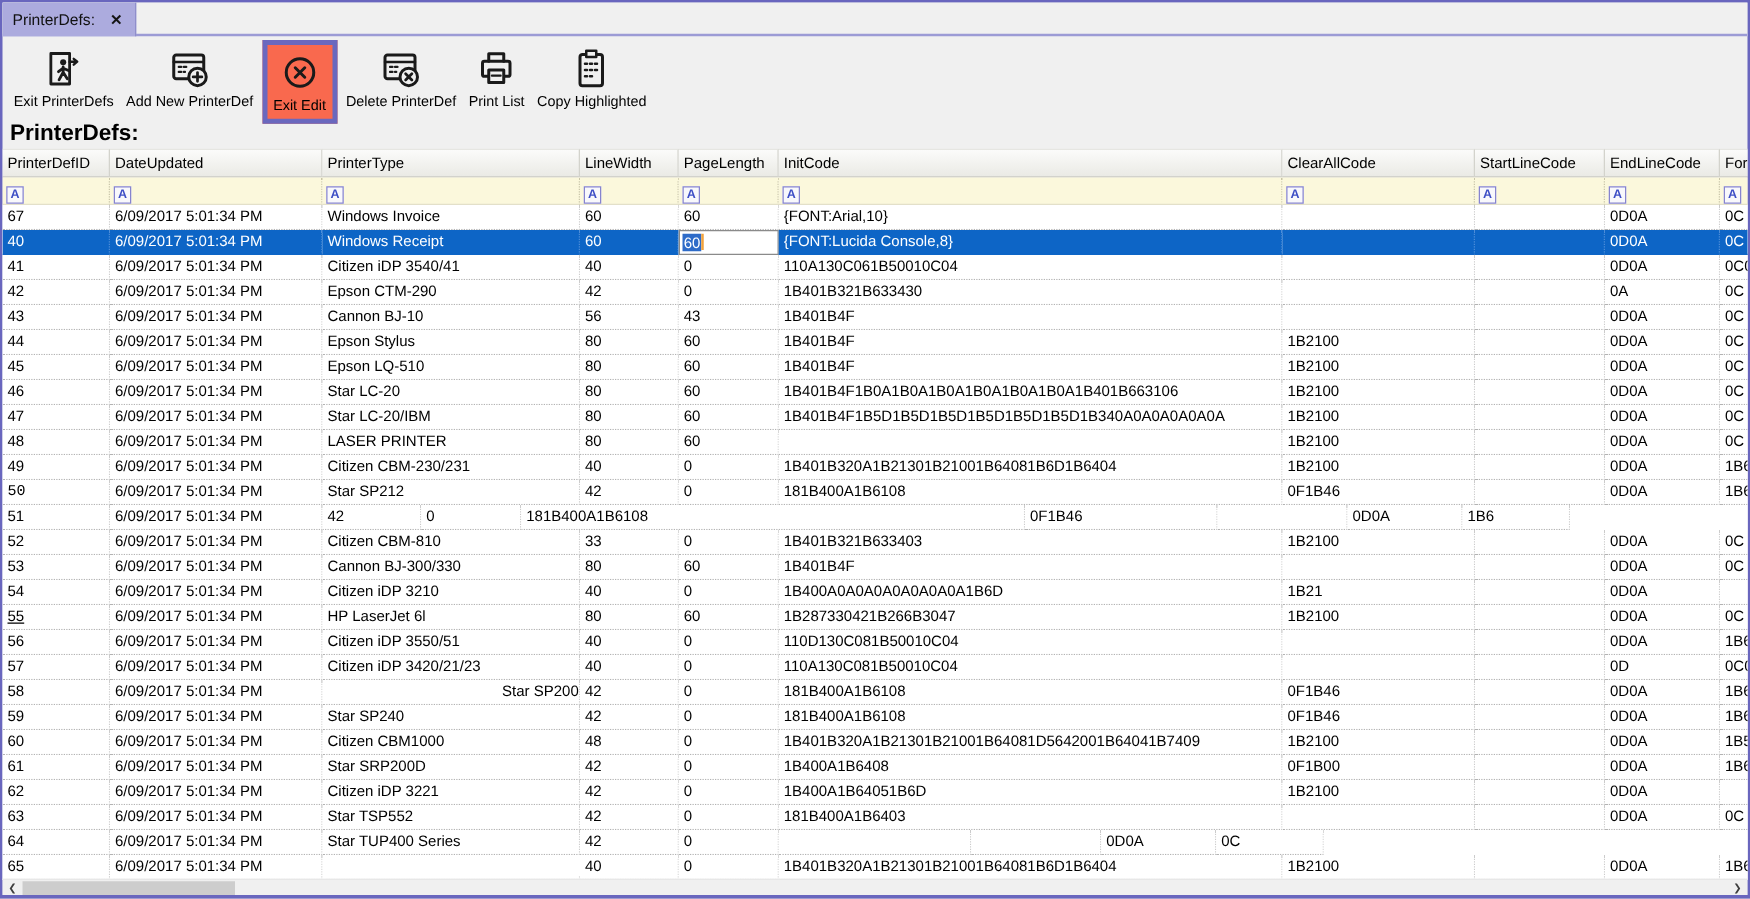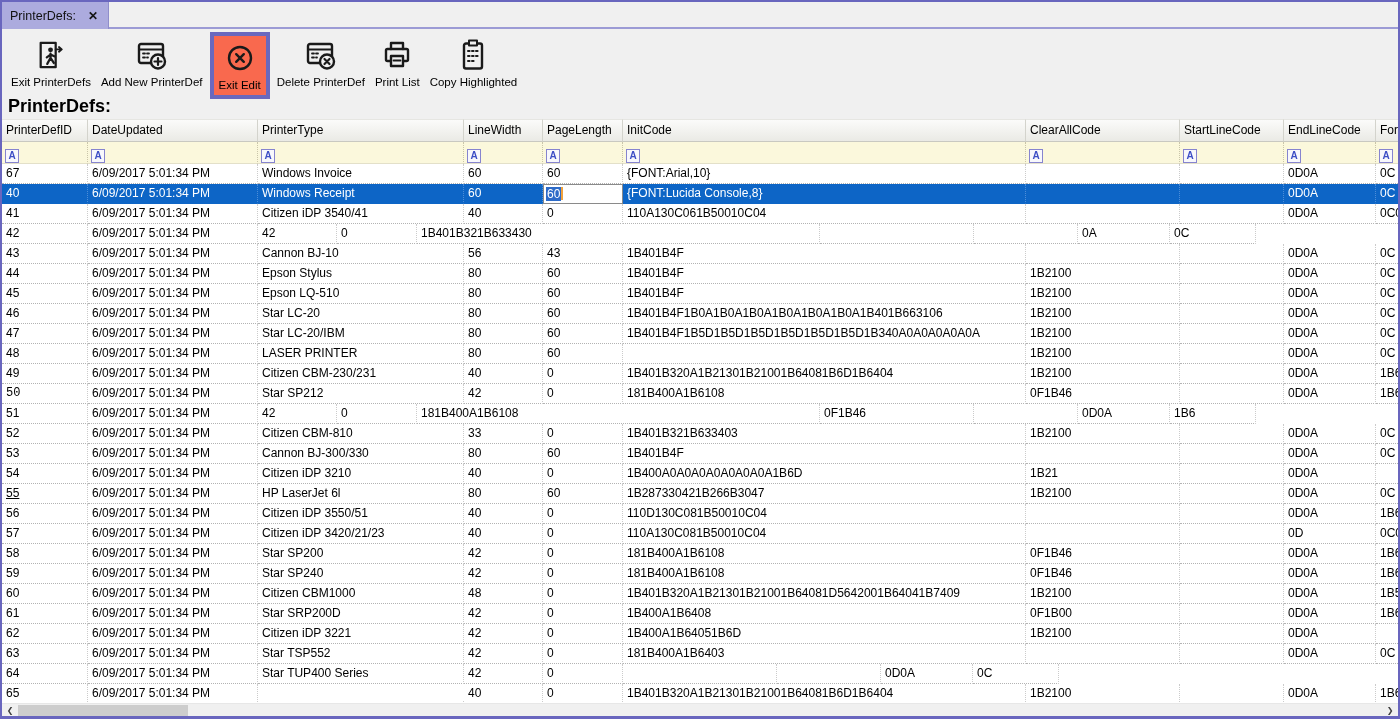--- a/index.html
+++ b/index.html
@@ -236,20 +236,21 @@
           <div class="gcell" style="width: 80px;">0</div>
           <div class="gcell" style="width: 403px;">110A130C061B50010C04</div>
           <div class="gcell" style="width: 154px;"></div>
           <div class="gcell" style="width: 104px;"></div>
           <div class="gcell" style="width: 92px;">0D0A</div>
           <div class="gcell" style="width: 86px;">0C0</div>
         </div>
         <div class="grow">
           <div class="gcell" style="width: 86px;">42</div>
           <div class="gcell" style="width: 170px;">6/09/2017 5:01:34 PM</div>
+          <div class="gcell" style="width: 206px;">Epson CTM-290</div>
           <div class="gcell" style="width: 79px;">42</div>
           <div class="gcell" style="width: 80px;">0</div>
           <div class="gcell" style="width: 403px;">1B401B321B633430</div>
           <div class="gcell" style="width: 154px;"></div>
           <div class="gcell" style="width: 104px;"></div>
           <div class="gcell" style="width: 92px;">0A</div>
           <div class="gcell" style="width: 86px;">0C</div>
         </div>
         <div class="grow">
           <div class="gcell" style="width: 86px;">43</div>
@@ -426,21 +427,21 @@
           <div class="gcell" style="width: 80px;">0</div>
           <div class="gcell" style="width: 403px;">110A130C081B50010C04</div>
           <div class="gcell" style="width: 154px;"></div>
           <div class="gcell" style="width: 104px;"></div>
           <div class="gcell" style="width: 92px;">0D</div>
           <div class="gcell" style="width: 86px;">0C0</div>
         </div>
         <div class="grow">
           <div class="gcell" style="width: 86px;">58</div>
           <div class="gcell" style="width: 170px;">6/09/2017 5:01:34 PM</div>
-          <div class="gcell" style="width: 206px;">Star SP200</div>
+          <div class="gcell" style="width: 206px; text-align: right;">Star SP200</div>
           <div class="gcell" style="width: 79px;">42</div>
           <div class="gcell" style="width: 80px;">0</div>
           <div class="gcell" style="width: 403px;">181B400A1B6108</div>
           <div class="gcell" style="width: 154px;">0F1B46</div>
           <div class="gcell" style="width: 104px;"></div>
           <div class="gcell" style="width: 92px;">0D0A</div>
           <div class="gcell" style="width: 86px;">1B6</div>
         </div>
         <div class="grow">
           <div class="gcell" style="width: 86px;">59</div>

